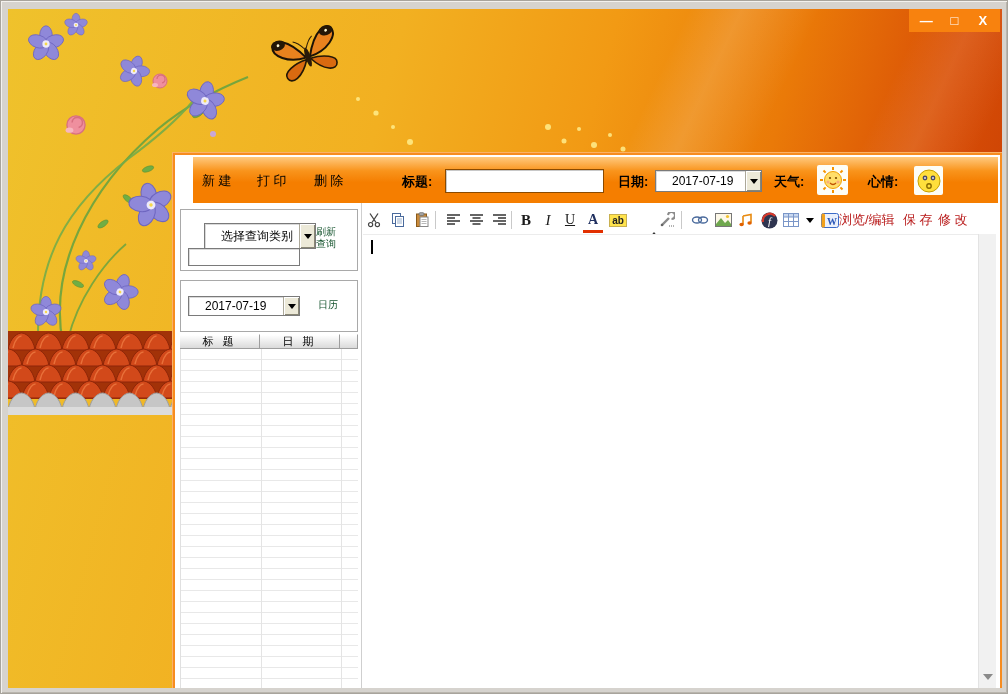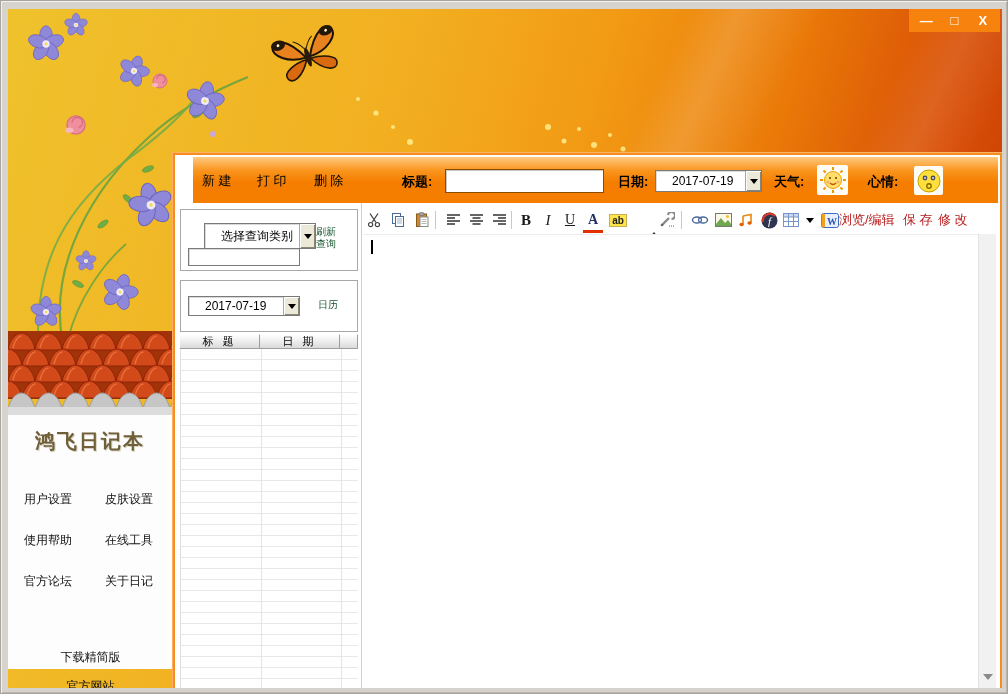--- a/index.html
+++ b/index.html
@@ -218,41 +218,20 @@
           </g>
       </defs>
       <use href="#trow" y="0" x="13"></use>
       <use href="#trow" y="16"></use>
       <use href="#trow" y="32" x="13"></use>
       <use href="#trow" y="48"></use>
       <use href="#grow" y="60" x="13"></use>
       <rect y="76" width="165" height="8" fill="#DCDCDC"></rect>
     </svg>
 
-    <div class="side-white">
-      <div class="app-title">鸿飞日记本</div>
-      <div class="side-links">
-        <div class="side-row">
-          <span class="side-link">用户设置</span>
-          <span class="side-link">皮肤设置</span>
-        </div>
-        <div class="side-row">
-          <span class="side-link">使用帮助</span>
-          <span class="side-link">在线工具</span>
-        </div>
-        <div class="side-row">
-          <span class="side-link">官方论坛</span>
-          <span class="side-link">关于日记</span>
-        </div>
-        <div class="side-foot">
-          <span class="side-link">下载精简版</span>
-          <span class="side-link">官方网站</span>
-        </div>
-      </div>
-    </div>
 
 
     <div class="main-panel">
       <div class="panel-content">
 
         <div class="main-toolbar">
           <span class="tb-btn" style="left:9px">新 建</span>
           <span class="tb-btn" style="left:64px">打 印</span>
           <span class="tb-btn" style="left:121px">删 除</span>
           <span class="tb-label" style="left:209px">标题:</span>

